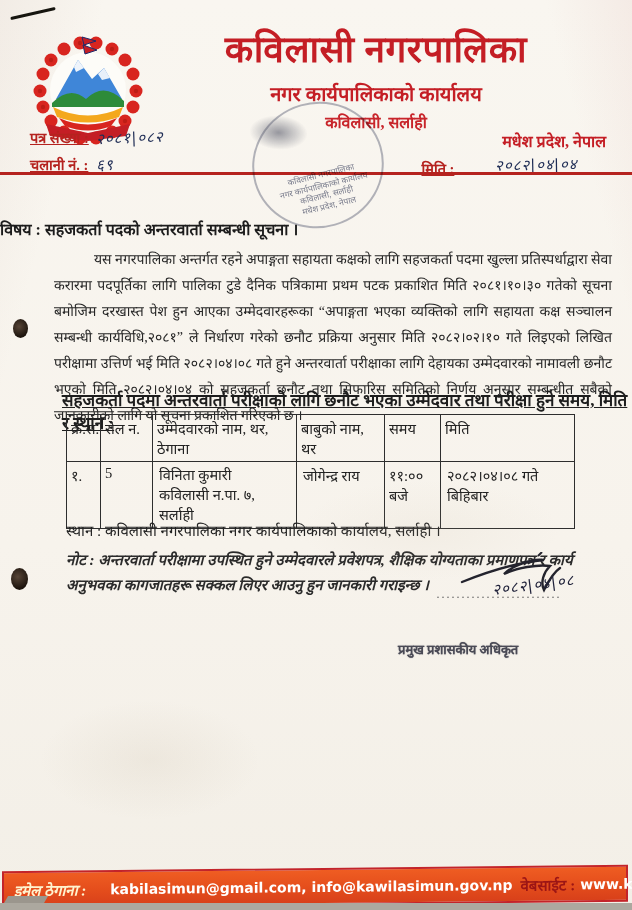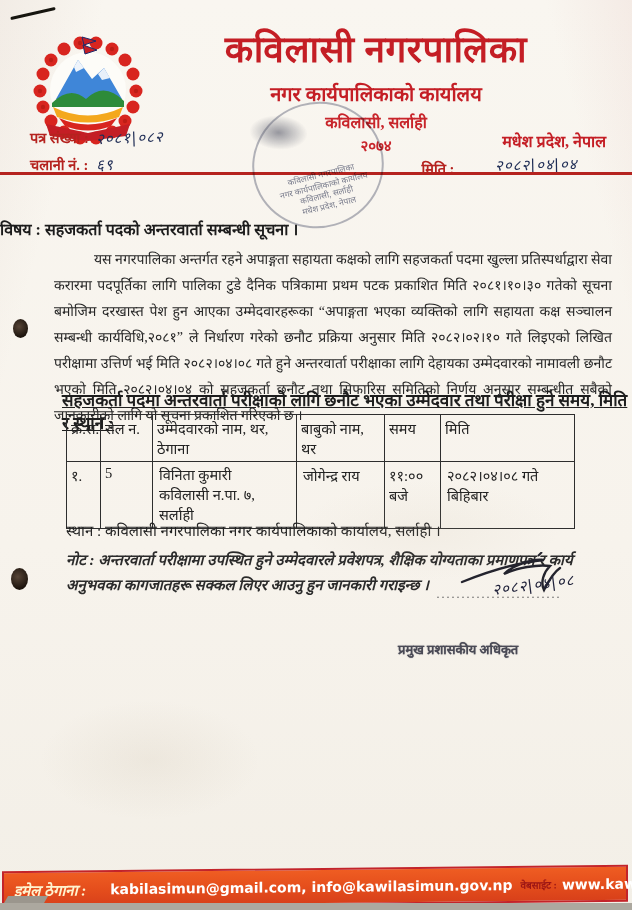--- a/index.html
+++ b/index.html
@@ -17,21 +17,21 @@
   .pen-mark { position:absolute; left:10px; top:12px; width:46px; height:3px;
     background:#16150f; transform:rotate(-13deg); border-radius:2px; }
   .emblem { position:absolute; left:26px; top:27px; width:124px; height:122px; }
   .head-center { position:absolute; left:140px; right:20px; top:30px; text-align:center; }
   .muni-title { font-size:37px; font-weight:bold; color:#c41e25; letter-spacing:.5px; line-height:1.1; }
   .office-line { font-size:20px; font-weight:bold; color:#c41e25; margin-top:9px; }
   .addr-line { font-size:16px; font-weight:bold; color:#c8252b; margin-top:4px; }
   .estd-line { font-size:15px; font-weight:bold; color:#c8252b; margin-top:2px; }
   .meta-left { position:absolute; left:30px; top:127px; font-size:14.5px; }
   .meta-left .row { margin-bottom:7px; white-space:nowrap; }
-  .label-red { color:#b5231f; font-weight:bold; }
+  .label-red { color:#b5231f; font-weight:bold;text-decoration:underline; }
   .handwrite { font-family:"DejaVu Sans","Liberation Serif",sans-serif;
     color:#1f2d55; font-style:italic; font-size:15px; letter-spacing:1px; }
   .meta-left .hand1 { display:inline-block; transform:rotate(-2deg); margin-left:4px; }
   .meta-right { position:absolute; right:26px; top:130px; text-align:right; }
   .province { font-size:16px; font-weight:bold; color:#c41e25; }
   .date-row { margin-top:6px; font-size:14.5px; position:relative; }
   .date-hand { position:absolute; right:28px; top:-4px; transform:rotate(-1deg); }
   .date-dots { color:#8c2a22; letter-spacing:1px; }
   .red-rule { position:absolute; left:0; top:172px; width:632px; height:3px; background:#b5231f; }
   
@@ -88,21 +88,21 @@
   
   .footer-bar { position:absolute; left:2px; right:4px; top:868px; height:37px;
     background:linear-gradient(180deg,#ef5d22 0%, #e44d1c 55%, #d8401a 100%);
     border:2.5px solid #c3242a; transform:skewY(-0.6deg);
     display:flex; align-items:center; padding-left:10px;
     font-family:"DejaVu Sans","Liberation Sans",sans-serif; font-size:14px; white-space:nowrap; }
   .email-label { color:#fff3cf; font-weight:bold; font-style:italic; margin-right:24px;
     font-family:"Liberation Serif","DejaVu Sans",serif; font-size:15px; }
   .email-text { color:#ffffff; font-weight:bold; margin-right:8px; }
   .web-label { color:#9c1515; font-weight:bold; font-family:"Liberation Serif","DejaVu Sans",serif;
-    font-size:10px; margin-right:5px; }
+    font-size:15px; margin-right:5px; }
   .web-text { color:#ffffff; font-weight:bold; }
   .scan-strip { position:absolute; left:0; right:0; bottom:0; height:7px; background:#aca89f; }
   .scan-corner { position:absolute; left:0; bottom:0; width:40px; height:14px; background:#9b968d;
     transform:skewX(-30deg); transform-origin:bottom left; }
 </style>
 </head>
 <body>
 
 <div class="page">
 
@@ -149,21 +149,20 @@
     <path d="M26,76 Q44,58 60,72 Q78,54 98,74 L98,80 L26,80 Z" fill="#2e8b3a"></path>
     <path d="M27,80 Q62,97 97,80 L93,90 Q62,101 31,90 Z" fill="#f4a81d"></path>
     <path d="M33,91 Q62,104 91,91 L85,99 Q62,108 39,99 Z" fill="#d8251f"></path>
     <path d="M20,97 L62,106 L104,97 L100,109 L62,114 L24,109 Z" fill="#c41e25"></path>
   </svg>
 
   <div class="head-center">
     <div class="muni-title">कविलासी नगरपालिका</div>
     <div class="office-line">नगर कार्यपालिकाको कार्यालय</div>
     <div class="addr-line">कविलासी, सर्लाही</div>
-    <div class="estd-line">२०७४</div>
   </div>
 
   <div class="meta-left">
     <div class="row">
       <span class="label-red">पत्र संख्या :</span>
       <span class="handwrite hand1">२०८१|०८२</span>
     </div>
     <div class="row">
       <span class="label-red">चलानी नं. :</span>
       <span class="handwrite hand1">६९</span>

